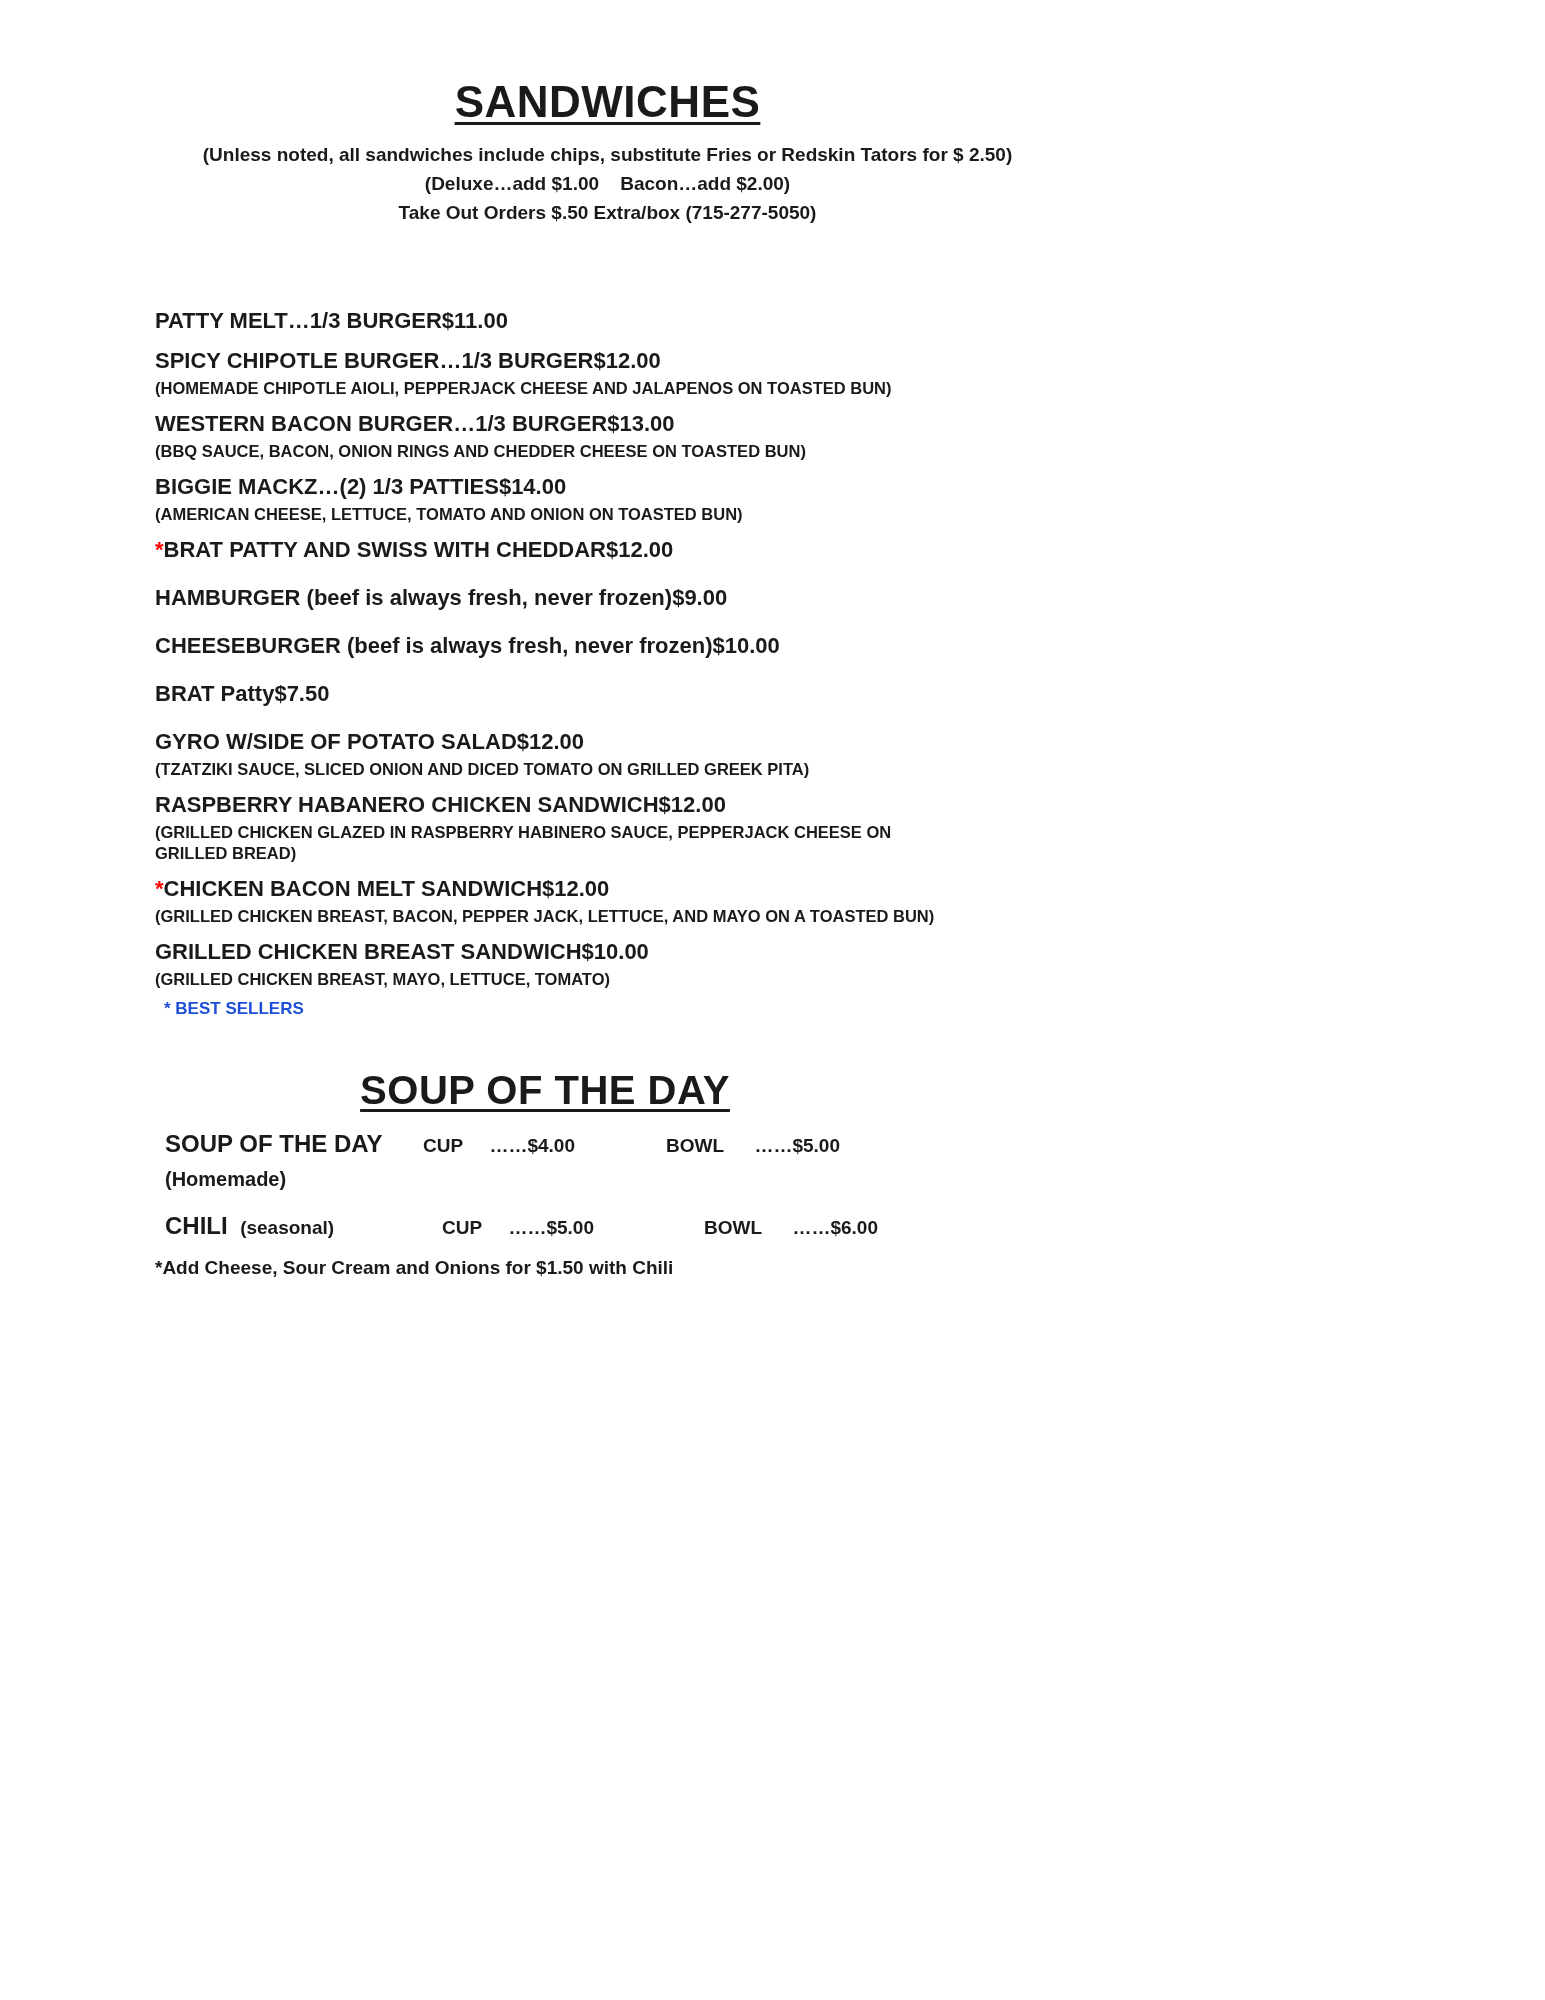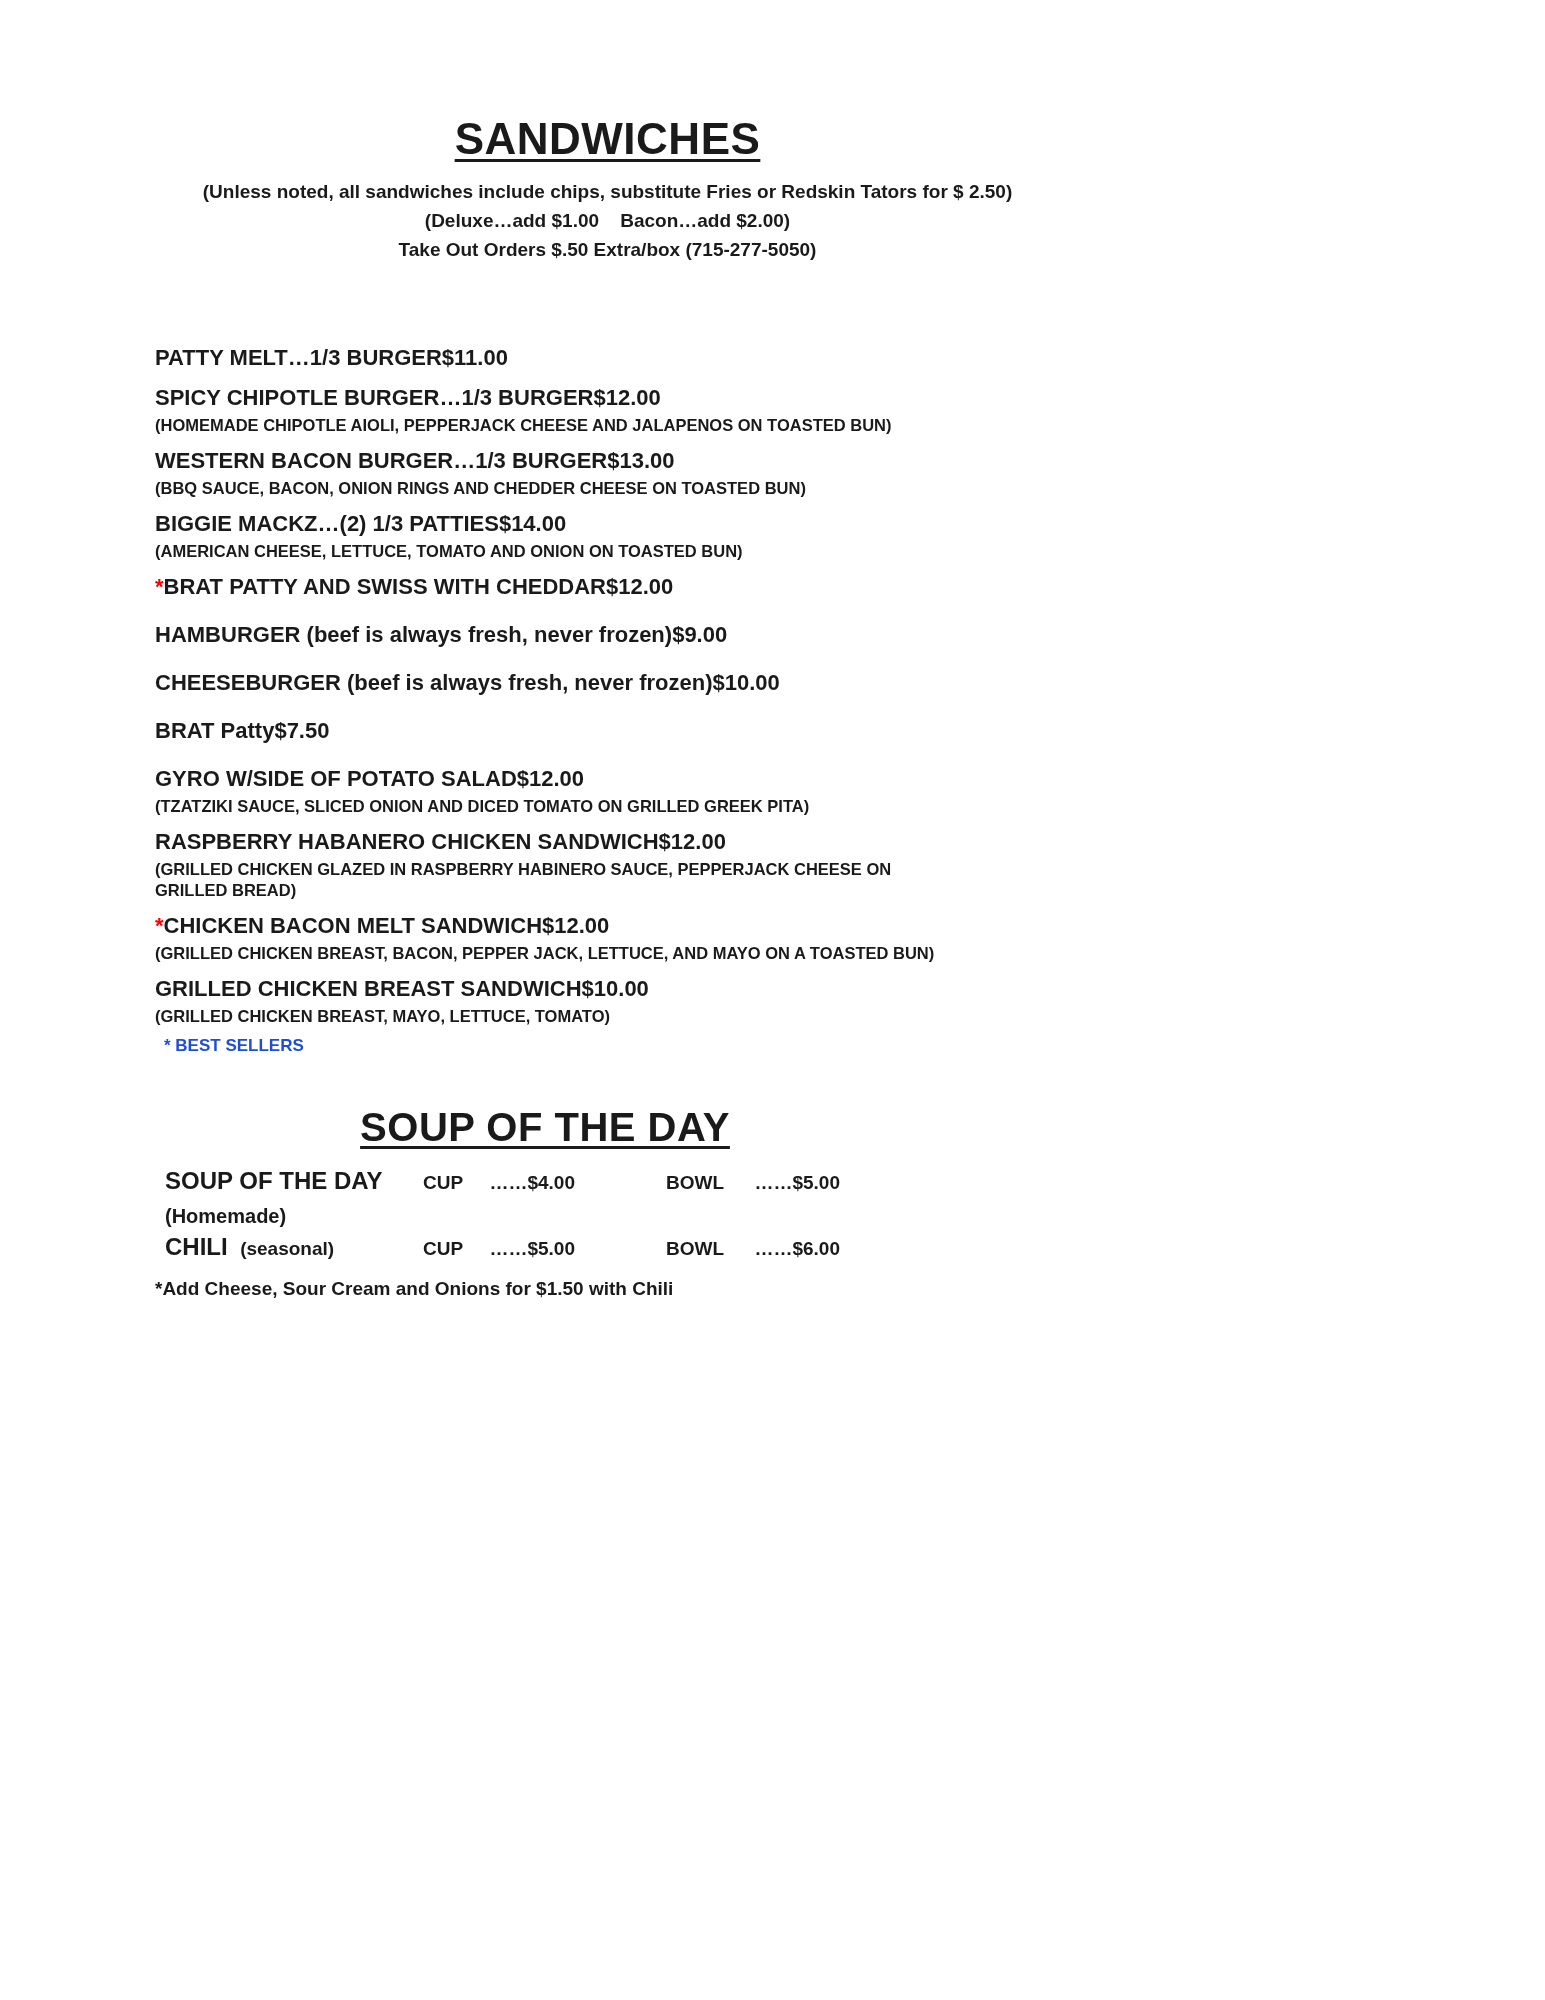--- a/index.html
+++ b/index.html
@@ -6,21 +6,21 @@
   .page {
     position: relative;
     width: 1545px;
     height: 2000px;
     background: #ffffff;
     font-family: "Liberation Sans", sans-serif;
     color: #1a1a1a;
     font-weight: 700;
     overflow: hidden;
     box-sizing: border-box;
-    padding-top: 115px;
+    padding-top: 78px;
   }
   .content { margin-left: 155px; width: 940px; }
 
   
   .header { width: 905px; text-align: center; }
   .page-title {
     font-size: 44px;
     line-height: 48px;
     margin: 0 0 14px 0;
     text-decoration: underline;
@@ -72,21 +72,21 @@
     text-decoration-thickness: 3px;
     text-underline-offset: 5px;
     letter-spacing: 0.5px;
   }
   .soup-row {
     display: grid;
     grid-template-columns: 258px 243px auto;
     align-items: baseline;
     padding-left: 10px;
   }
-  .soup-row.r1 { margin-top: 4px; }
+  .soup-row.r1 { margin-top: 20px; gap: 19px; }
   .soup-name { font-size: 24px; line-height: 30px; }
   .soup-subname { font-size: 20px; }
   .soup-row.r0 .soup-subname { display: block; margin-top: 9px; }
   .soup-row.r1 .soup-subname { display: inline; font-size: 19px; margin-left: 8px; }
   .price-label { display: inline-block; font-size: 19px; }
   .cup-cell .price-label { width: 62px; }
   .bowl-cell .price-label { width: 84px; }
   .price-value { font-size: 19px; }
   .soup-note { font-size: 19px; margin-top: 16px; }
 </style>

